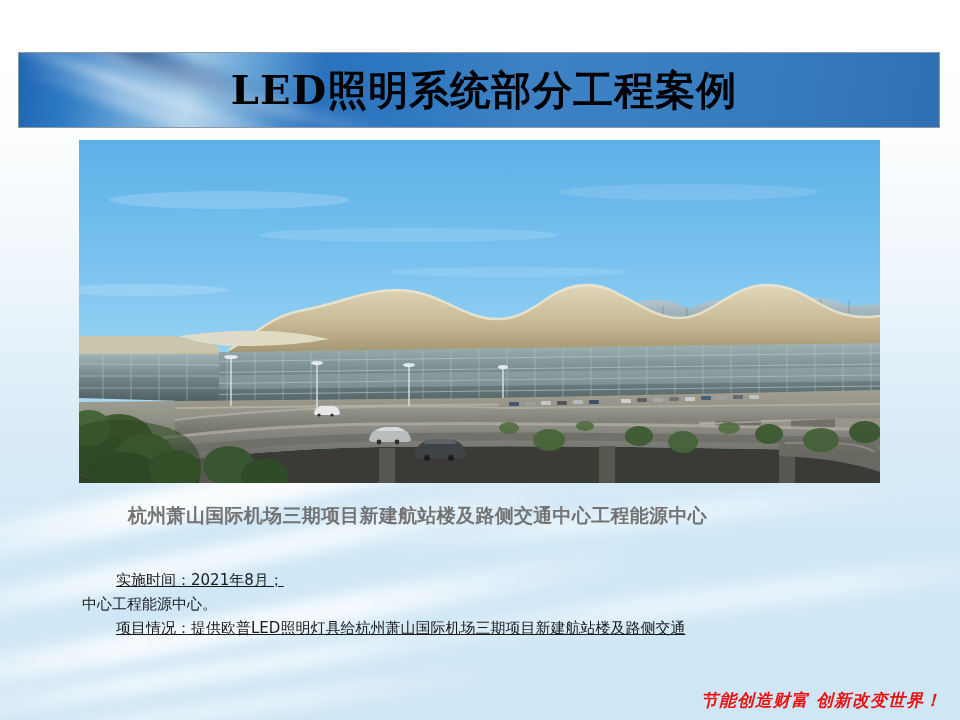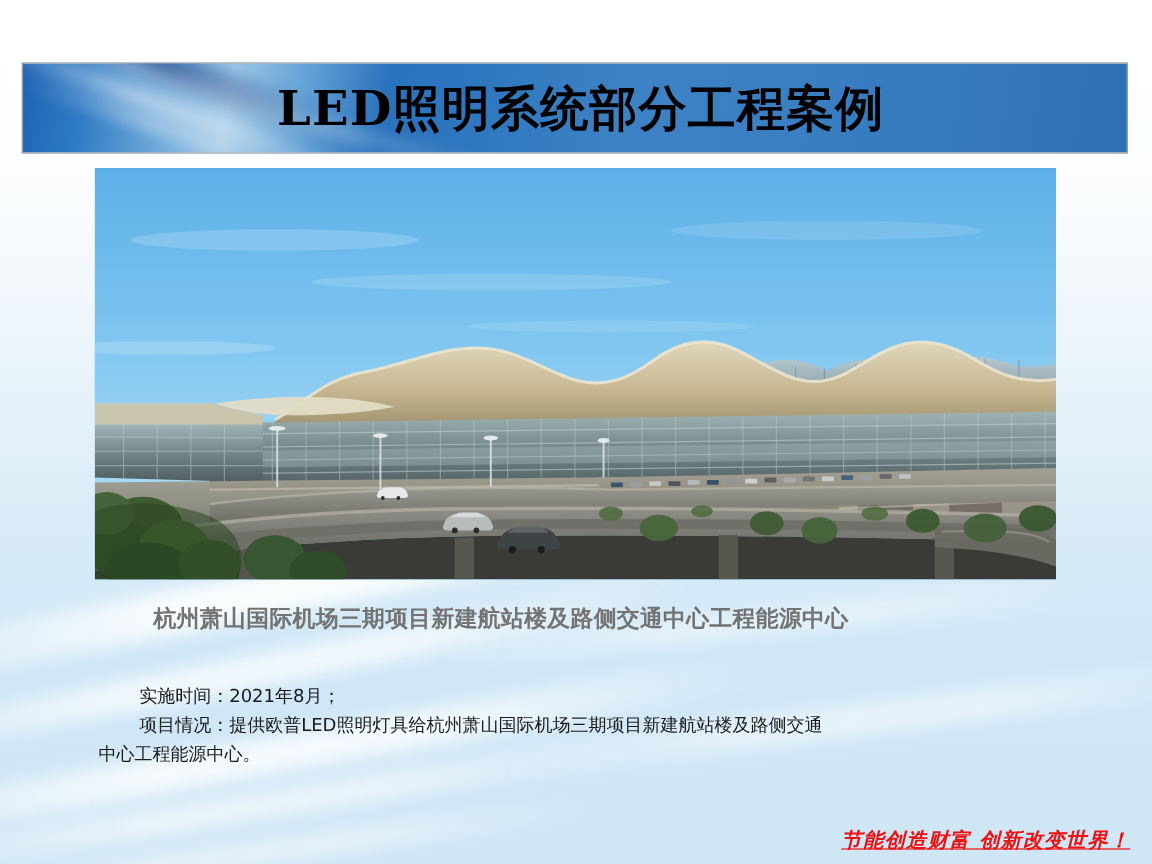--- a/index.html
+++ b/index.html
@@ -136,35 +136,34 @@
     position: absolute;
     left: 82px;
     top: 568px;
     width: 760px;
     color: #1a1a1a;
     font-family: "DejaVu Sans", "Liberation Sans", sans-serif;
     font-size: 15px;
     line-height: 24px;
   }
   .body-line { white-space: nowrap; }
-  .body-para { text-indent: 34px; }
+  .body-para { text-indent: 34px; text-decoration: underline; }
 
   
   .slogan {
     position: absolute;
     right: 18px;
     bottom: 8px;
     color: #ee1111;
     font-family: "DejaVu Serif", "Liberation Serif", serif;
     font-size: 17px;
     font-weight: 700;
     font-style: italic;
     letter-spacing: 1px;
     white-space: nowrap;
-    text-decoration: underline;
   }
 </style>
 </head>
 <body>
 
 <div class="slide">
 
   <div class="bg-base"></div>
   <div class="bg-streak s1"></div>
   <div class="bg-streak s2"></div>
@@ -449,19 +448,19 @@
       </g>
 
       <path d="M0 286 Q40 272 90 288 Q130 302 120 343 L0 343 Z" fill="#2c4723" opacity=".55"></path>
     </svg>
   </div>
 
   <div class="caption">杭州萧山国际机场三期项目新建航站楼及路侧交通中心工程能源中心</div>
 
   <div class="body-text">
     <div class="body-line body-para">实施时间：2021年8月；</div>
+    <div class="body-line">中心工程能源中心。</div>
     <div class="body-line body-para">项目情况：提供欧普LED照明灯具给杭州萧山国际机场三期项目新建航站楼及路侧交通</div>
-    <div class="body-line">中心工程能源中心。</div>
   </div>
 
   <div class="slogan">节能创造财富 创新改变世界！</div>
 
 </div>
 
 </body></html>

